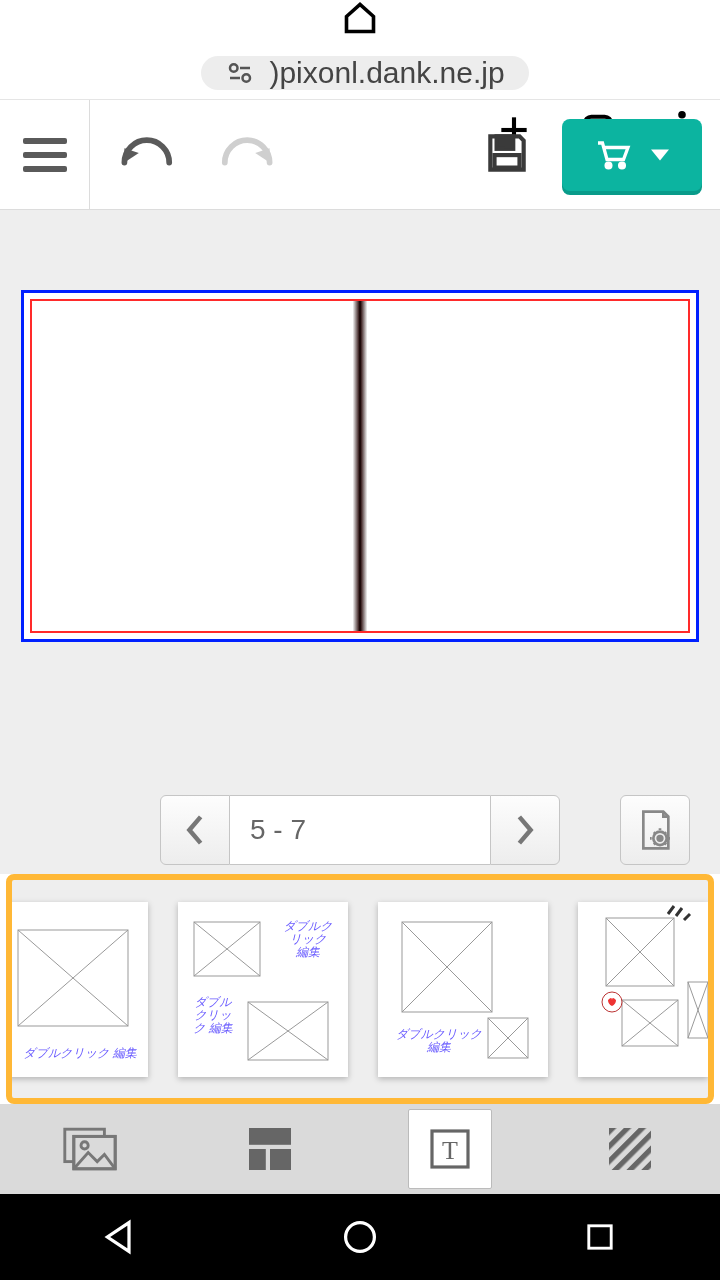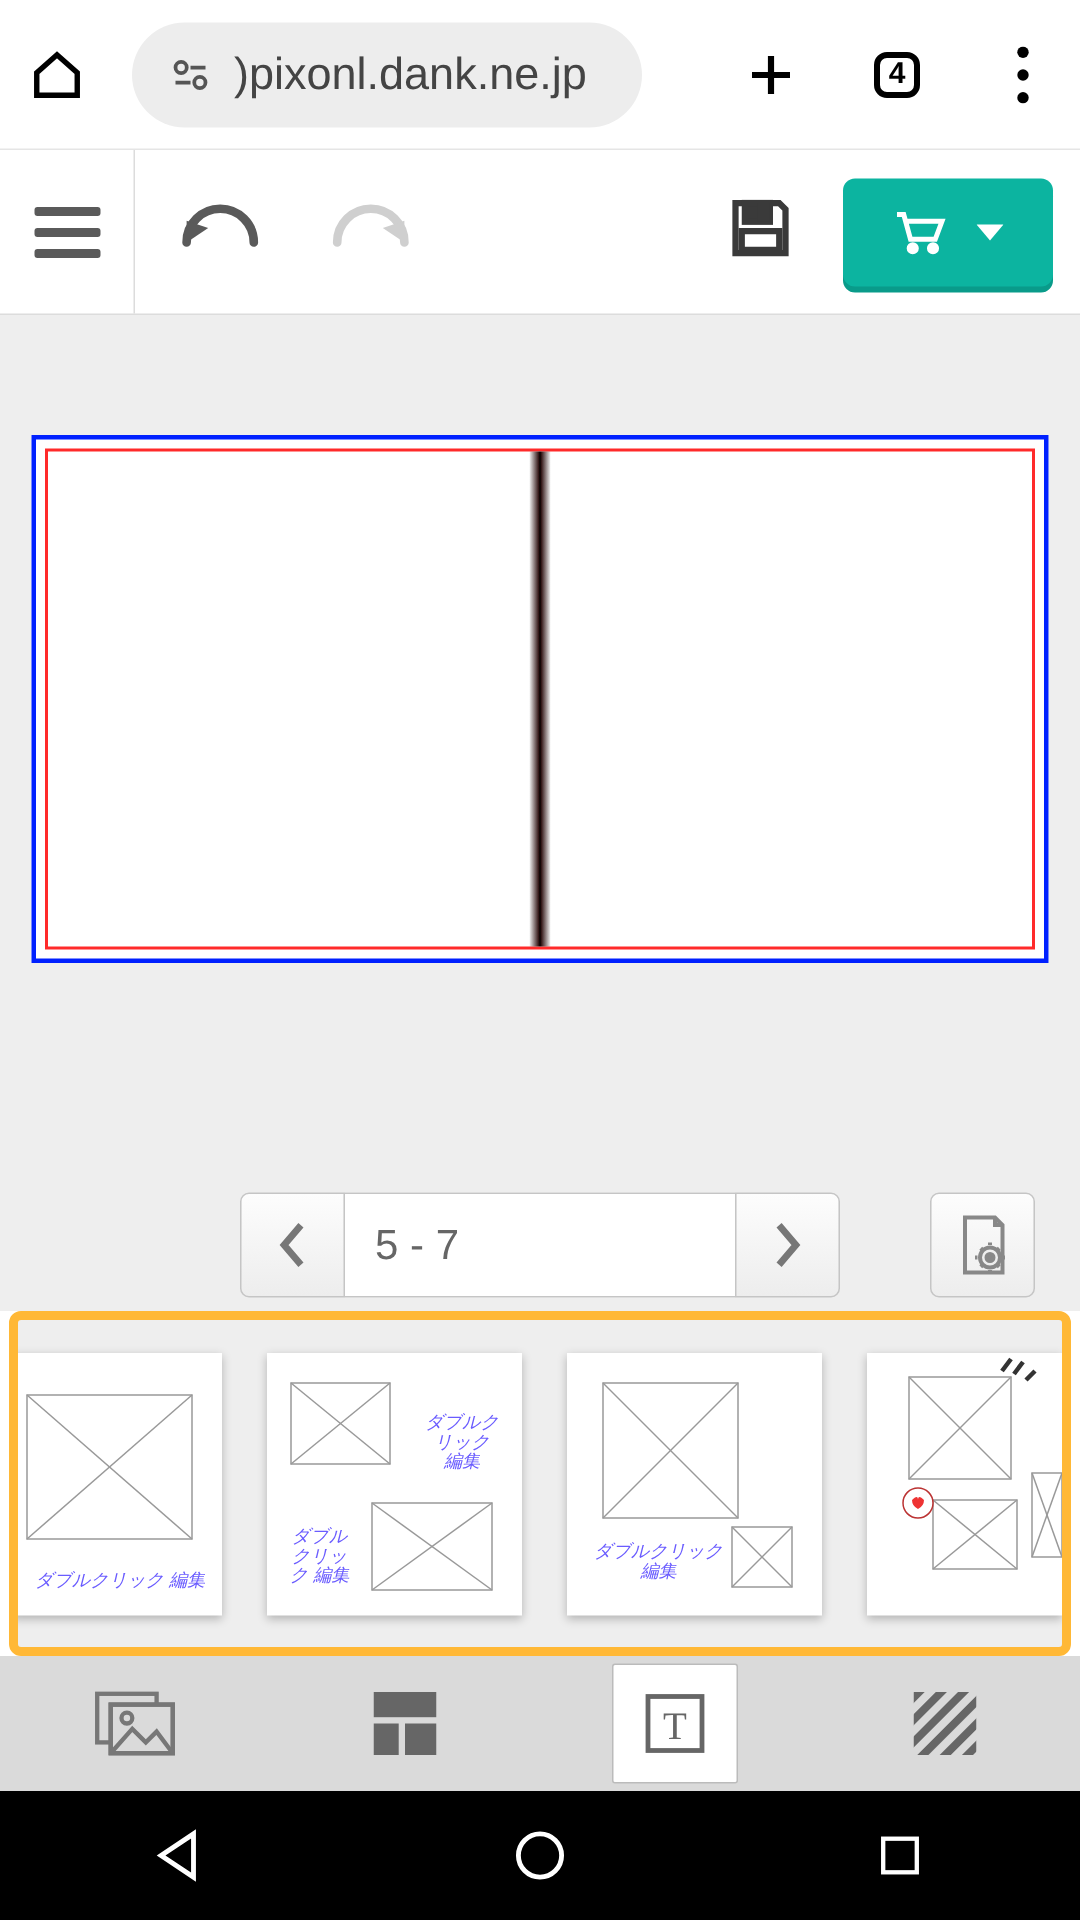--- a/index.html
+++ b/index.html
@@ -1,20 +1,20 @@
 <!DOCTYPE html>
 <html><head>
 <meta charset="utf-8">
 <style>
   * { box-sizing: border-box; margin: 0; padding: 0; }
   html, body { width: 720px; height: 1280px; font-family: sans-serif; background: #fff; }
   body { display: flex; flex-direction: column; }
 
   
-  .browser-bar { height: 100px; display: flex; align-items: center; padding: 0 18px; gap: 20px; border-bottom: 1px solid #e5e5e5; }
+  .browser-bar { height: 100px; display: flex; align-items: center; padding: 0 18px; gap: 20px; border-bottom: 1px solid #e5e5e5; flex-direction: column; }
   .url-pill { flex: 1; background: #ededed; border-radius: 40px; height: 70px; display: flex; align-items: center; padding: 0 24px; gap: 14px; max-width: 340px; margin-left: 10px;}
   .url-text { font-size: 30px; color: #444; white-space: nowrap; overflow: hidden; }
   .chrome-icon { width: 40px; height: 40px; display: flex; align-items: center; justify-content: center; }
   .chrome-right { margin-left: auto; display: flex; align-items: center; gap: 44px; }
 
   
   .app-toolbar { height: 110px; display: flex; align-items: center; border-bottom: 1px solid #dcdcdc; position: relative; }
   .toolbar-left { width: 90px; height: 100%; display: flex; align-items: center; justify-content: center; border-right: 1px solid #dcdcdc; }
   .hamburger { display:flex; flex-direction:column; gap:8px; }
   .hamburger span { width:44px; height:6px; background:#5a5a5a; border-radius:2px; }
@@ -34,21 +34,21 @@
   .pg-btn { width:70px; height:70px; background:linear-gradient(#fdfdfd,#ededed); border:1px solid #c5c5c5; display:flex; align-items:center; justify-content:center; }
   .pg-btn.left { border-radius:6px 0 0 6px; }
   .pg-btn.right { border-radius:0 6px 6px 0; }
   .pg-display { width:260px; height:70px; background:#fff; border:1px solid #c5c5c5; border-left:none; border-right:none; display:flex; align-items:center; padding-left:20px; font-size:28px; color:#666; }
   .pg-settings { position:absolute; right:30px; width:70px; height:70px; background:linear-gradient(#fdfdfd,#ededed); border:1px solid #c5c5c5; border-radius:6px; display:flex; align-items:center; justify-content:center; }
 
   
   .template-strip { height:230px; background:#eee; border:6px solid #ffb836; border-radius:8px; margin:0 6px; display:flex; align-items:center; gap:30px; padding:10px 6px; overflow:hidden; }
   .tmpl { background:#fff; box-shadow: 0 2px 6px rgba(0,0,0,0.25); position:relative; flex-shrink:0; }
   .tmpl svg { display:block; }
-  .tmpl .cap { position:absolute; font-size:12px; color:#6a5cff; font-style:italic; text-align:center; line-height:1.1;margin-top:22px; }
+  .tmpl .cap { position:absolute; font-size:12px; color:#6a5cff; font-style:italic; text-align:center; line-height:1.1; }
 
   
   .tool-tabs { height:90px; background:#dadada; display:flex; align-items:center; justify-content:space-around; }
   .tool-tab { width:84px; height:80px; display:flex; align-items:center; justify-content:center; }
   .tool-tab.active { background:#fff; border:1px solid #bbb; border-radius:2px; }
 
   
   .android-nav { height:86px; background:#000; display:flex; align-items:center; justify-content:space-around; }
   .anav { width:46px; height:46px; display:flex; align-items:center; justify-content:center; }
 </style>

